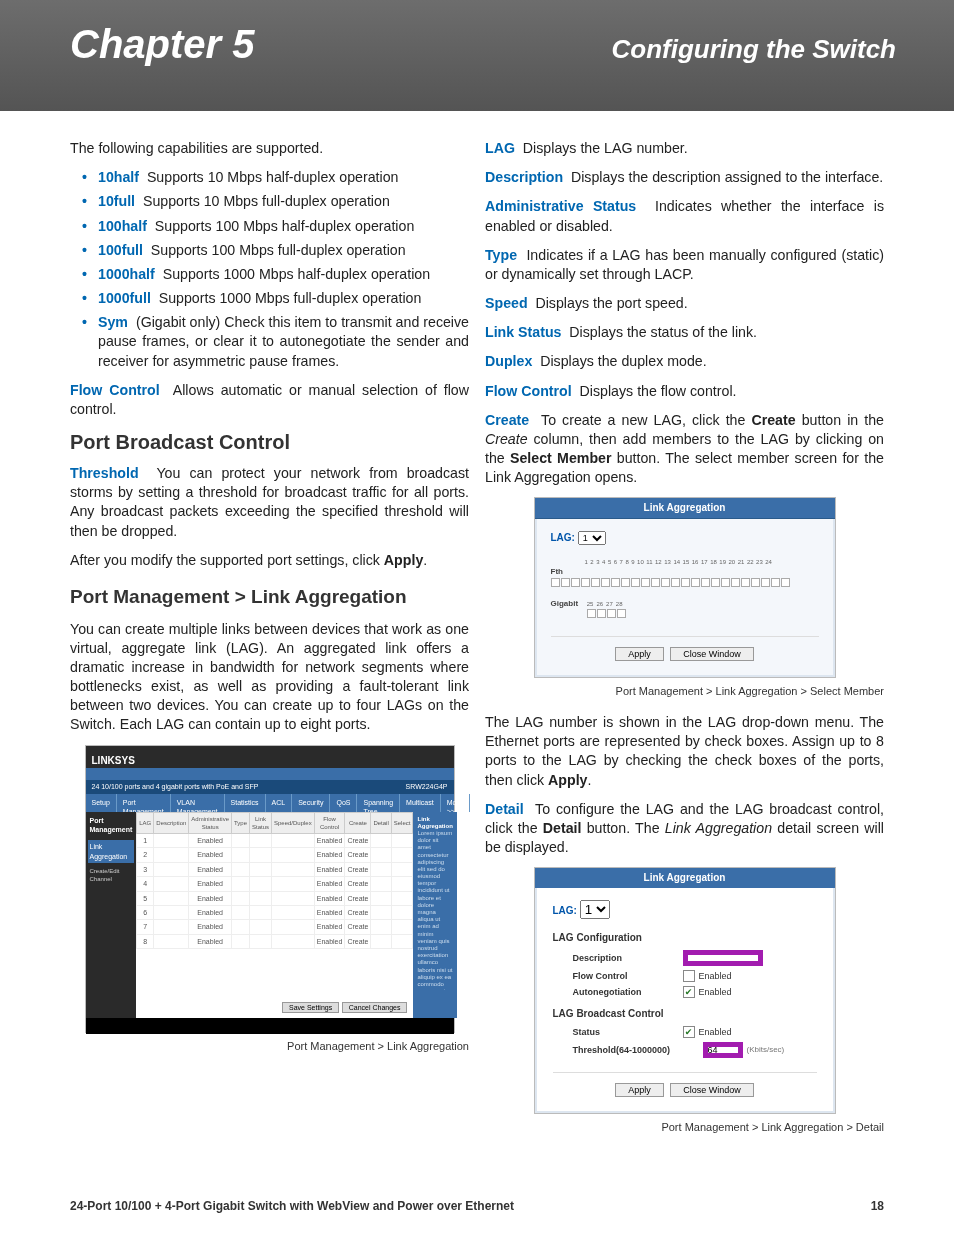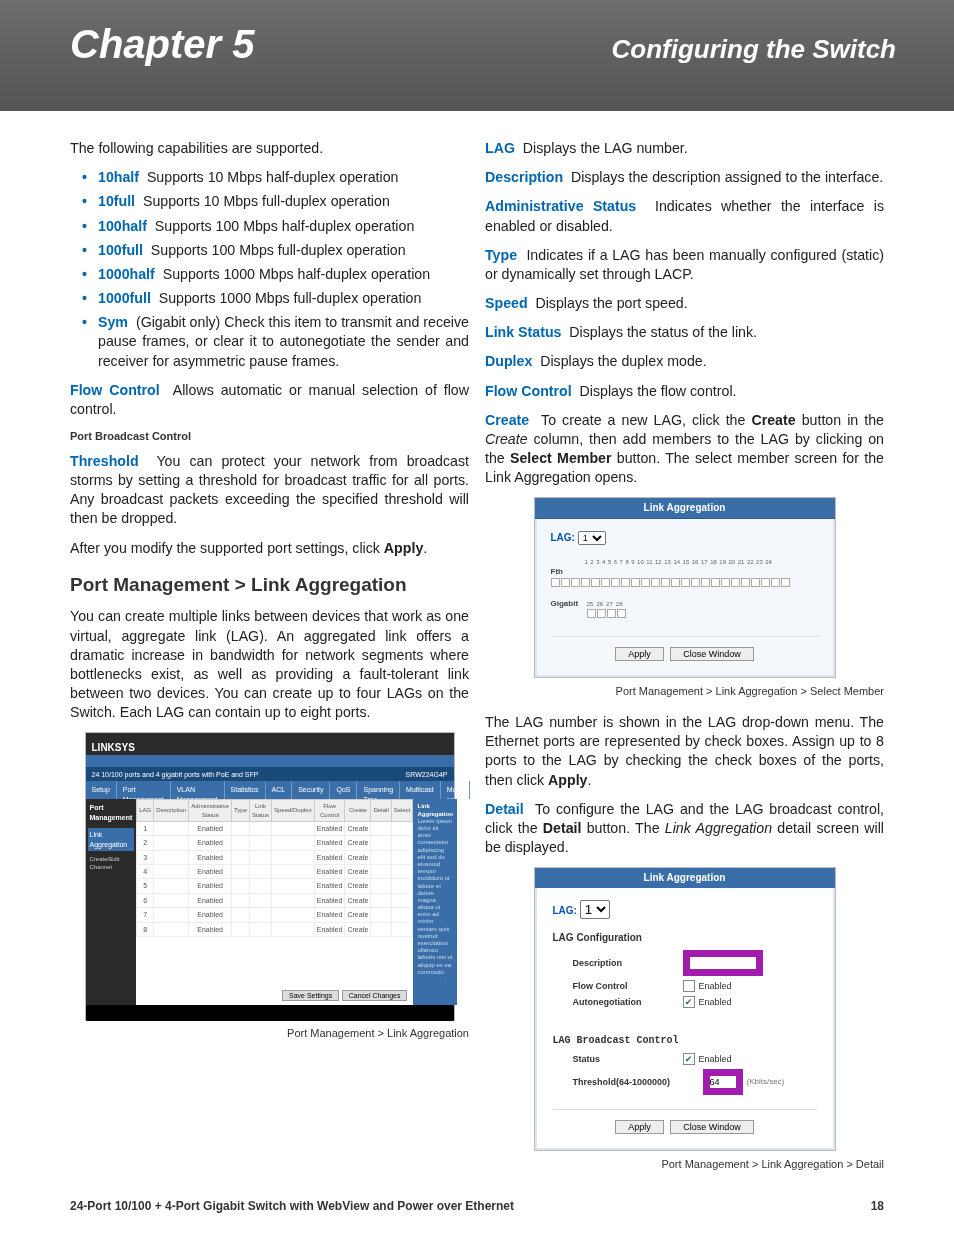--- a/index.html
+++ b/index.html
@@ -29,21 +29,21 @@
   }
   .col { flex: 1; font-size: 14.2px; line-height: 1.35; }
   .col p { margin-bottom: 10px; text-align: justify; }
   .term { color: #0067b1; font-weight: 700; }
   .bold { font-weight: 700; color: #222; }
   ul.caps { list-style: none; padding-left: 28px; margin-bottom: 10px; }
   ul.caps li { margin-bottom: 5px; position: relative; }
   ul.caps li::before {
     content: "•"; position: absolute; left: -16px; color: #0067b1; font-weight: bold;
   }
-  .subhead { font-weight: 700; font-size: 11px; margin: 8px 0 8px 0; color: #333; font-family: "Myriad Pro", Arial, sans-serif; }
+  .subhead { font-weight: 700; font-size: 20px; margin: 8px 0 8px 0; color: #333; font-family: "Myriad Pro", Arial, sans-serif; }
   .section-head { font-weight: 700; font-size: 19px; margin: 14px 0 10px 0; color: #333; }
   .figcap { text-align: right; font-size: 11px; color: #333; margin: 6px 0 14px 0; }
   .footer {
     position: absolute; bottom: 22px; left: 70px; right: 70px;
     display: flex; justify-content: space-between;
     font-size: 12px; font-weight: 700; color: #333;
   }
 
   
   .mock {
@@ -80,21 +80,21 @@
   .mock2 .btnrow { text-align:center; margin-top:14px; padding-top:10px; border-top:1px solid #ddd;}
   .mock2 button { font-size:9px; padding:1px 12px; background:#eee; border:1px solid #999; margin:0 2px; }
 
   .mock3 { width: 302px; }
   .mock3-title { background:#3a6ea8; color:#fff; text-align:center; font-weight:bold; padding:3px; font-size:10px; }
   .mock3-body { background:#fff; padding: 12px 16px 14px 16px; border:2px solid #dde6f0; border-top:none;}
   .mock3 .lag-row { color:#0055aa; font-weight:bold; margin-bottom:12px; font-size:10px;}
   .mock3 .grp { font-size:10px; font-weight:bold; color:#333; margin: 4px 0 6px 0; }
   .mock3 .field { display:flex; align-items:center; font-size:9px; margin:4px 0 4px 20px; color:#333;}
   .mock3 .field .fl { width: 110px; font-weight:bold; }
-  .mock3 input[type=text] { width: 80px; font-size:9px; border:7px solid #a21caf; height:26px; }
+  .mock3 input[type=text] { width: 80px; font-size:9px; border:5px solid #a21caf; height:16px; }
   .mock3 .cb { width:12px; height:12px; border:1px solid #888; display:inline-flex; align-items:center; justify-content:center; font-size:9px; color:#2a7a2a; background:#fff; margin-right:4px;}
   .mock3 .btnrow { text-align:center; margin-top:14px; padding-top:10px; border-top:1px solid #ddd;}
   .mock3 button { font-size:9px; padding:1px 12px; background:#eee; border:1px solid #999; margin:0 2px;}
   .mock3 .hint { font-size:8px; color:#777; margin-left:4px;}
 </style>
 </head>
 <body>
 
 <div class="header">
   <h1>Chapter 5</h1>
@@ -386,21 +386,21 @@
         <div class="field">
             <span class="fl">Flow Control</span>
             <span class="cb"></span>
             <span>Enabled</span>
           </div>
         <div class="field">
             <span class="fl">Autonegotiation</span>
             <span class="cb">✔</span>
             <span>Enabled</span>
           </div>
-        <div class="grp" style="margin-top:25px;font-family:Liberation Mono, monospace;">LAG Broadcast Control</div>
+        <div class="grp" style="margin-top:8px;">LAG Broadcast Control</div>
         <div class="field">
             <span class="fl">Status</span>
             <span class="cb">✔</span>
             <span>Enabled</span>
           </div>
         <div class="field">
             <span class="fl" style="width:130px">Threshold(64-1000000)</span>
             <input type="text" style="width: 40px;" value="64">
             <span class="hint">(Kbits/sec)</span>
           </div>

